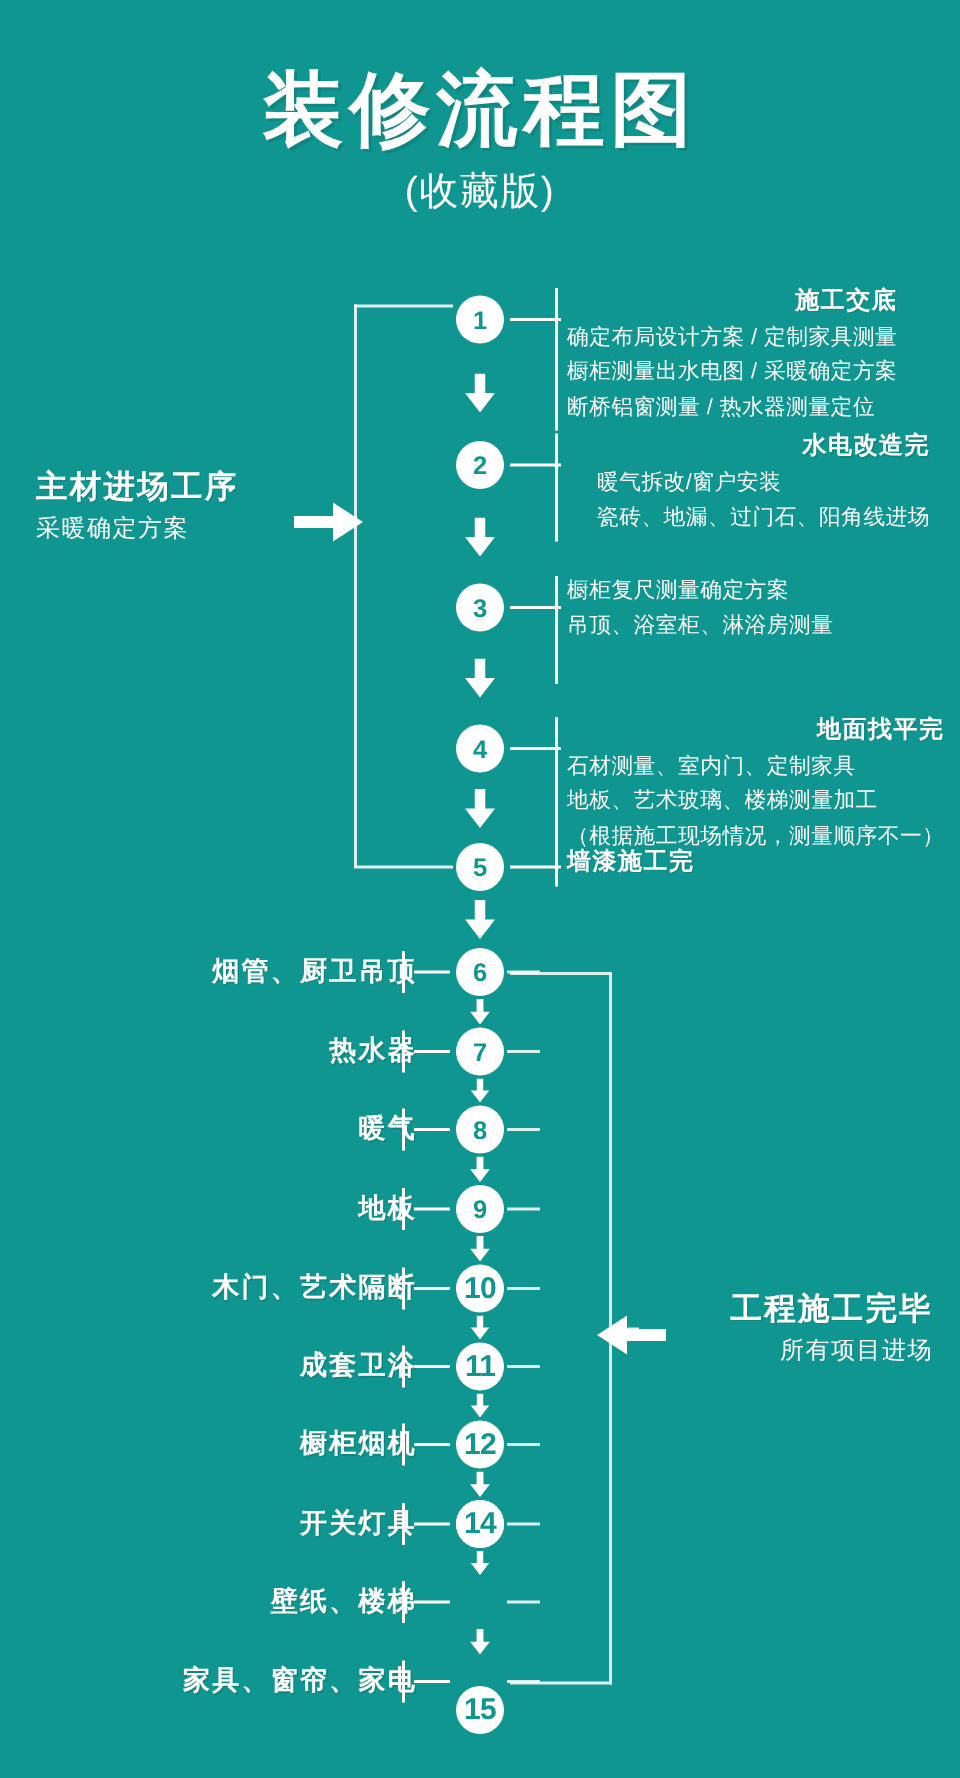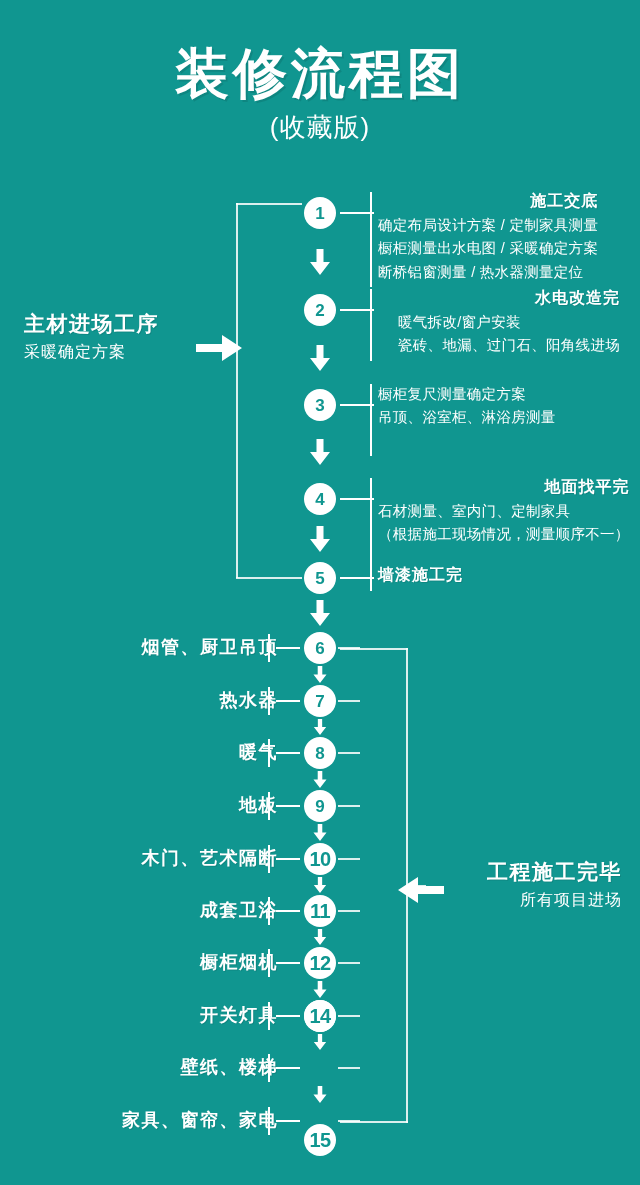--- a/index.html
+++ b/index.html
@@ -298,20 +298,21 @@
       <div class="hline" style="left: 340px; top: 404px; width: 34px;"></div>
       <div class="step-body" style="top: 383px;">
         <div class="step-line">橱柜复尺测量确定方案</div>
         <div class="step-line">吊顶、浴室柜、淋浴房测量</div>
       </div>
       <div class="vline" style="left: 370px; top: 384px; height: 72px;"></div>
       <div class="hline" style="left: 340px; top: 498px; width: 34px;"></div>
       <div class="step-body" style="top: 477px;">
         <div class="step-head">地面找平完</div>
         <div class="step-line">石材测量、室内门、定制家具</div>
+        <div class="step-line">地板、艺术玻璃、楼梯测量加工</div>
         <div class="step-line">（根据施工现场情况，测量顺序不一）</div>
       </div>
       <div class="vline" style="left: 370px; top: 478px; height: 95px;"></div>
       <div class="hline" style="left: 340px; top: 577px; width: 34px;"></div>
       <div class="step-body" style="top: 564.5px;">
         <div class="step-head">墙漆施工完</div>
       </div>
       <div class="vline" style="left: 370px; top: 565.5px; height: 25px;"></div>
     </div>
 

